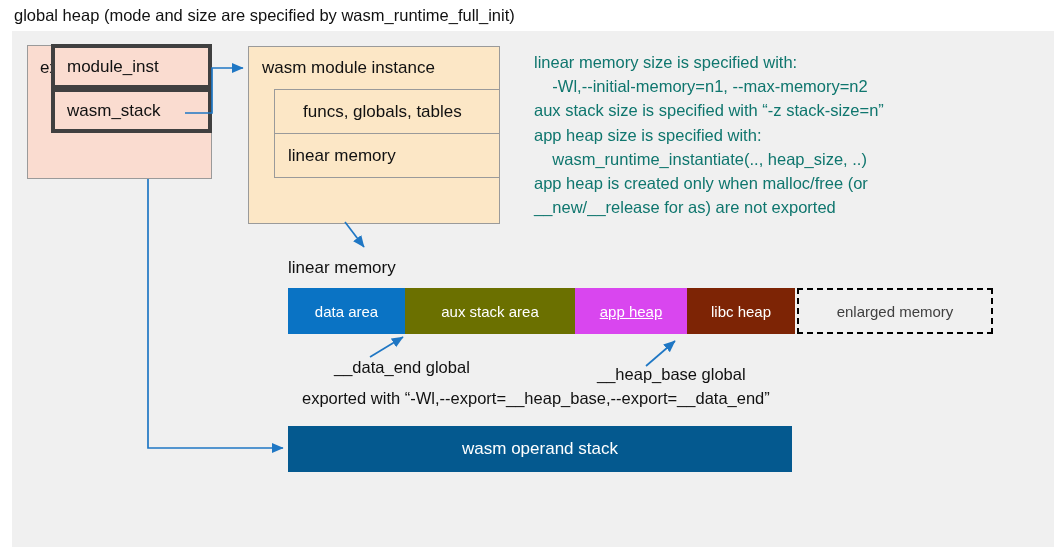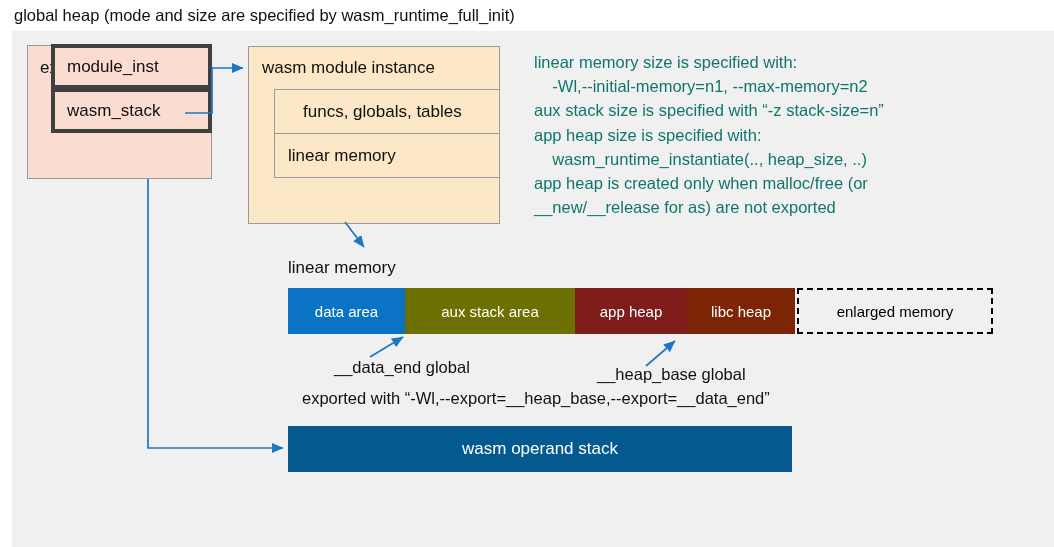--- a/index.html
+++ b/index.html
@@ -80,25 +80,25 @@
     font-size:17px;color:#111;white-space:nowrap;
   }
   .membar{position:absolute;left:288px;top:288px;height:46px;}
   .seg{
     position:absolute;top:0;height:46px;box-sizing:border-box;
     display:flex;align-items:center;justify-content:center;
     color:#ffffff;font-size:15px;white-space:nowrap;
   }
   .seg.data{left:0;width:117px;background:#0a73c4;}
   .seg.aux{left:117px;width:170px;background:#6b7000;}
-  .seg.app{left:287px;width:112px;background:#7f1d1d;}
+  .seg.app{left:287px;width:112px;background:#d946ef;text-decoration:underline;}
   .seg.libc{left:399px;width:108px;background:#7d2405;}
   .seg.enlarged{
     left:509px;width:196px;background:#f0f0f0;
-    border:2.5px dashed #000000;color:#000000;
+    border:2.5px dashed #000000;color:#404040;
   }
 
   
   .ann{position:absolute;font-size:16.5px;color:#111;white-space:nowrap;}
   .ann-data-end{left:334px;top:358px;}
   .ann-heap-base{left:597px;top:365px;}
   .ann-exported{left:302px;top:389px;}
 
   
   .opstack{

